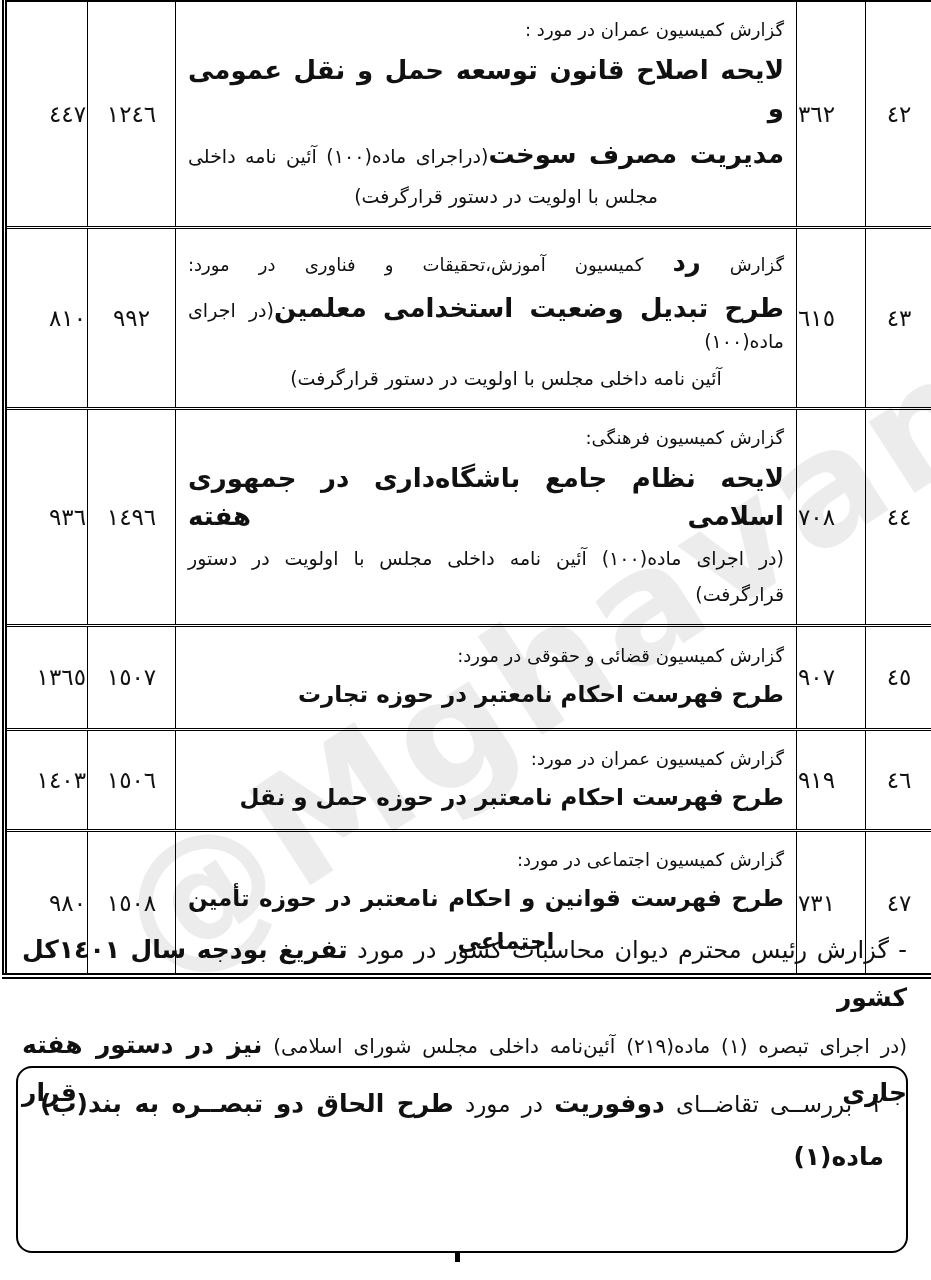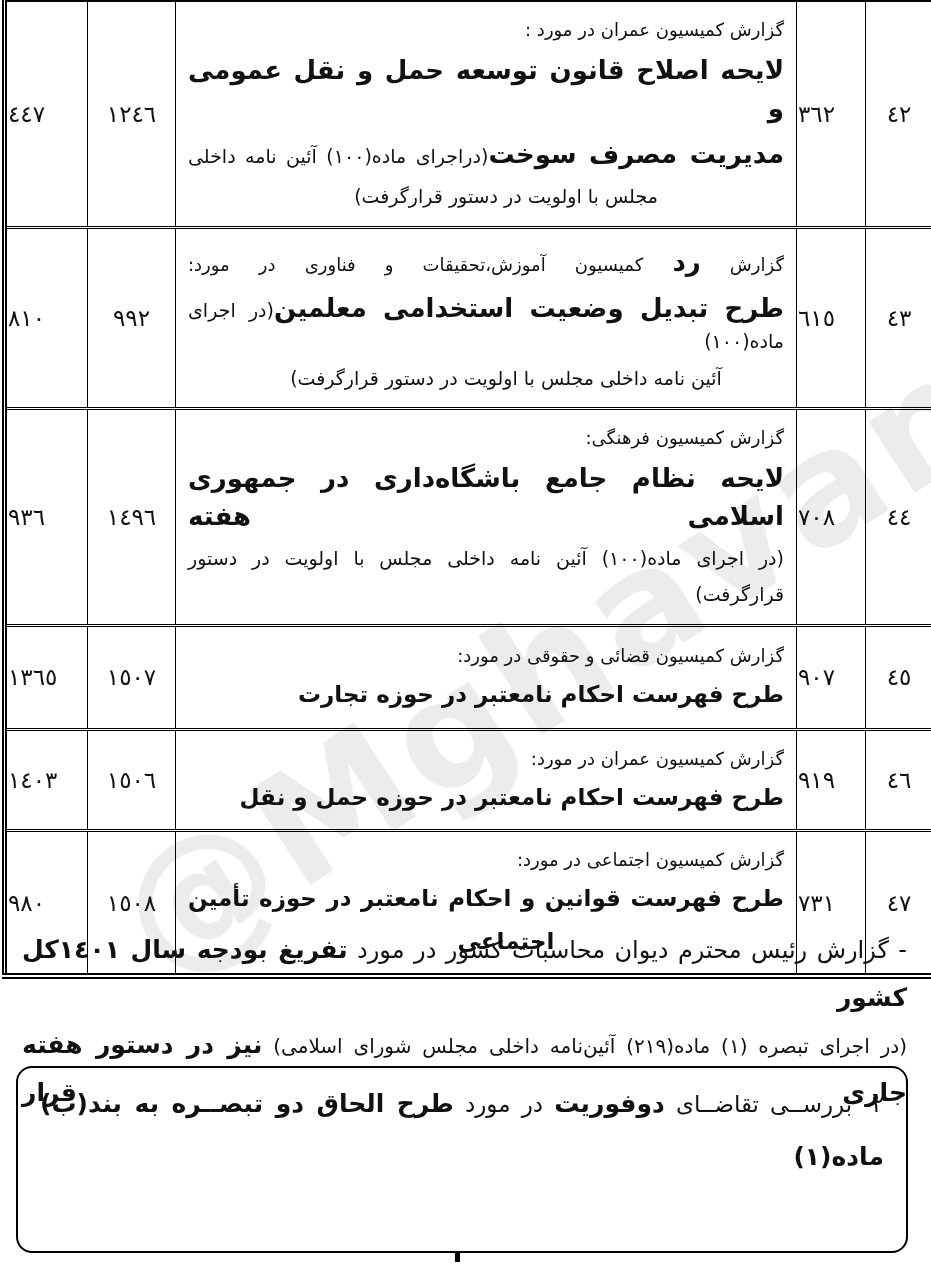--- a/index.html
+++ b/index.html
@@ -30,21 +30,21 @@
     border-left:1.6px solid #000;
     border-right:1.6px solid #000;
     vertical-align:middle;
     overflow:hidden;
   }
   table.agenda tr + tr td{border-top:3px double #000;}
   td.c-num{width:64px;text-align:center;}
   td.c-reg{width:66px;text-align:left;}
   td.c-txt{width:596px;padding:6px 12px;}
   td.c-pa{width:85px;text-align:center;margin-top:16px;}
-  td.c-pb{width:78px;text-align:left;}
+  td.c-pb{width:78px;text-align:right;}
   .num{font-size:23px;}
   .ln{line-height:1.45;margin:9px 0;}
   .t-r{font-size:18px;}
   .t-b{font-size:26px;font-weight:700;}
   .t-m{font-size:23px;font-weight:700;}
   .t-p{font-size:19px;}
   .ar{text-align:right;}
   .al{text-align:center;margin-left:40px;}
   .ac{text-align:right;}
   .jj{text-align:justify;text-align-last:justify;}

